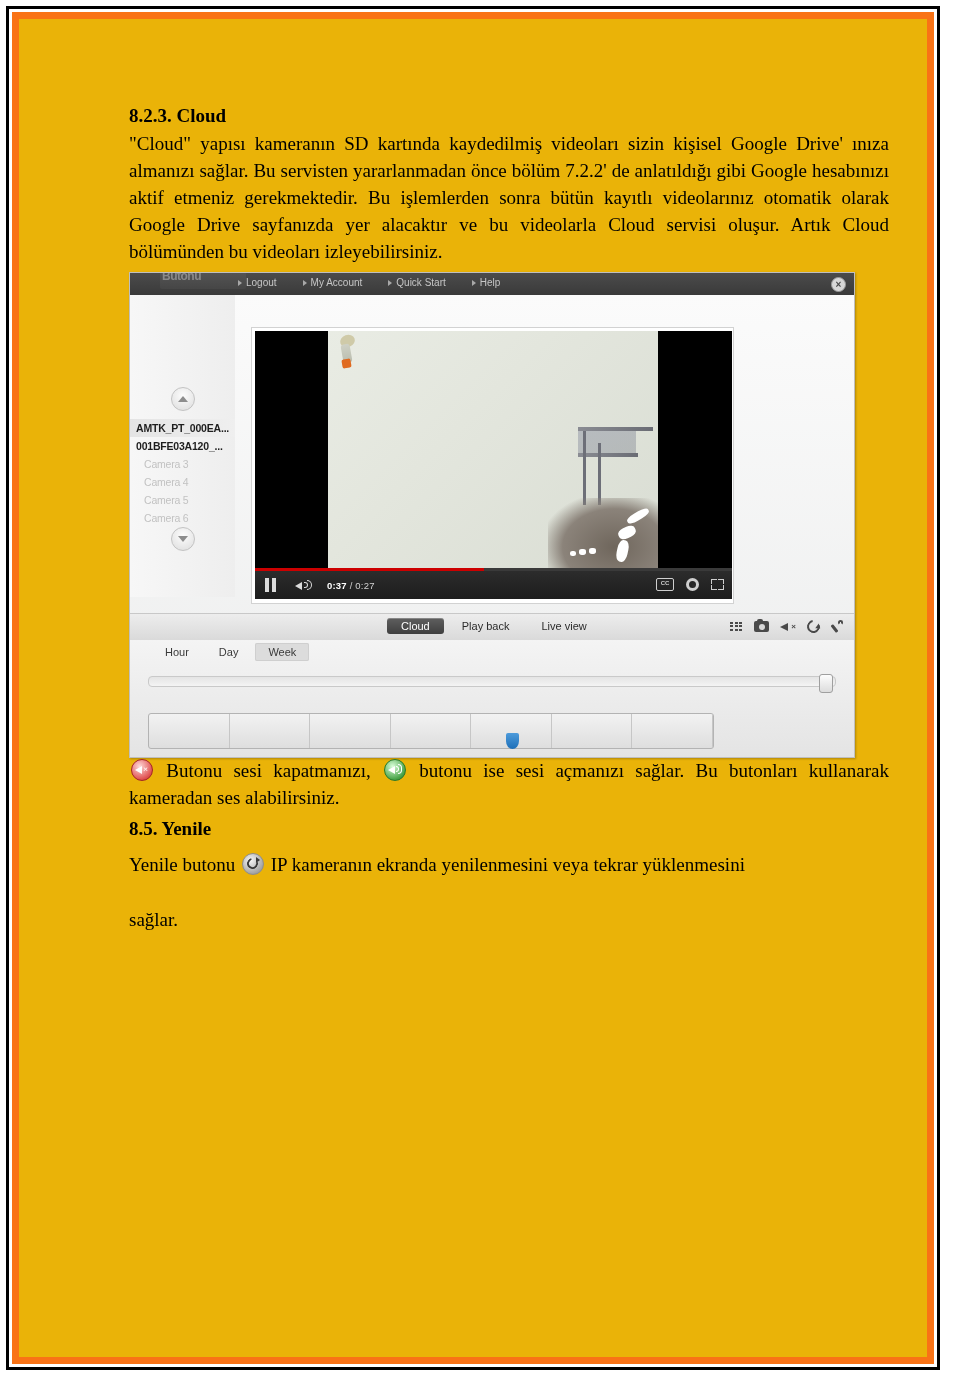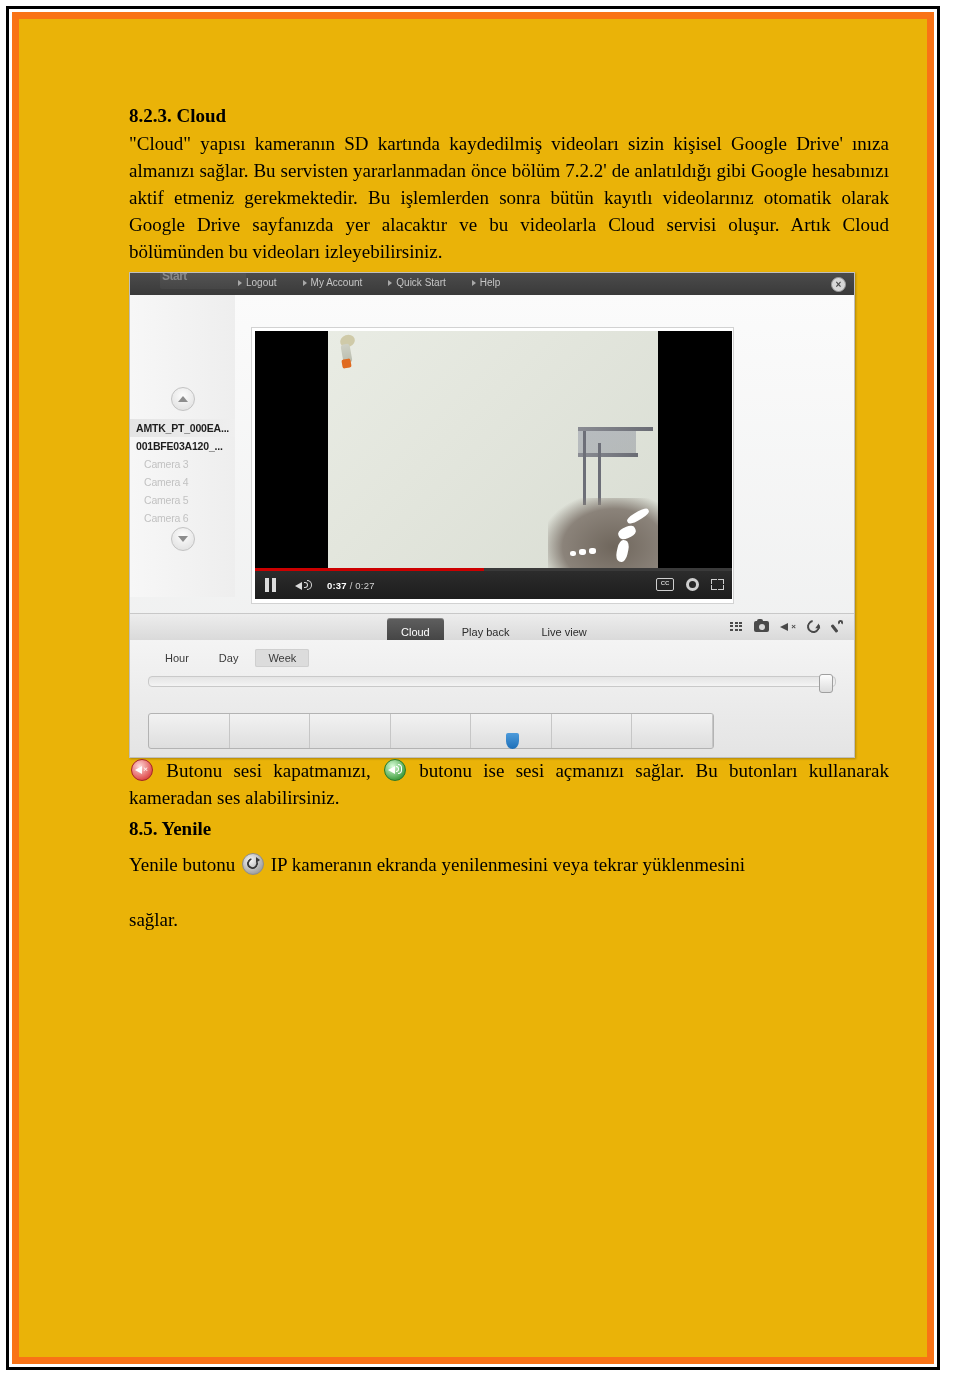--- a/index.html
+++ b/index.html
@@ -196,21 +196,21 @@
   .yt-fs i:nth-child(4){right:0;bottom:0;border-left:none;border-top:none;}
 
   
   .tabbar{
     position:absolute;left:0;top:318px;width:100%;height:27px;
     background:linear-gradient(180deg,#ededed,#d9d9d9);
     border-top:1px solid #c8c8c8;border-bottom:1px solid #9b9b9b;
   }
   .tabs{position:absolute;left:257px;top:4px;display:flex;gap:4px;align-items:center;}
   .tab{
-    font-size:11px;color:#2b2b2b;padding:8px 14px;border-radius:3px;
+    font-size:11px;color:#2b2b2b;padding:2px 14px;border-radius:3px;
   }
   .tab.active{
     background:linear-gradient(180deg,#5f5f5f,#3f3f3f);color:#fff;
     box-shadow:inset 0 1px 0 rgba(255,255,255,.25);
   }
   .tool-icons{position:absolute;right:10px;top:6px;display:flex;gap:11px;align-items:center;}
   .ti-grid{width:13px;height:10px;display:grid;grid-template-columns:repeat(3,3px);
     grid-template-rows:repeat(3,2px);gap:1.5px;}
   .ti-grid b{background:#4a4a4a;display:block;width:3px;height:2px;}
   .ti-cam{width:15px;height:11px;background:#4a4a4a;border-radius:2px;position:relative;}
@@ -228,21 +228,21 @@
   .ti-wrench::before{content:"";position:absolute;left:7px;top:0;width:5px;height:5px;
     border:2px solid #4a4a4a;border-radius:50%;border-bottom-color:transparent;box-sizing:border-box;}
   .ti-wrench::after{content:"";position:absolute;left:2px;top:4px;width:3px;height:9px;
     background:#4a4a4a;transform:rotate(-38deg);border-radius:1px;}
 
   
   .timeline{
     position:absolute;left:0;top:345px;width:100%;bottom:0;
     background:linear-gradient(180deg,#f4f4f4,#e4e4e4);
   }
-  .tl-tabs{position:absolute;left:22px;top:9px;display:flex;gap:4px;text-align:right;}
+  .tl-tabs{position:absolute;left:22px;top:3px;display:flex;gap:4px;text-align:right;}
   .tl-tab{font-size:11px;color:#3a3a3a;padding:3px 13px;border-radius:2px;}
   .tl-tab.active{background:#dcdcdc;box-shadow:inset 0 0 0 1px #cfcfcf;}
   .tl-slider{
     position:absolute;left:18px;top:36px;right:18px;height:9px;
     background:linear-gradient(180deg,#e4e4e4,#f4f4f4);
     border:1px solid #c9c9c9;border-radius:4px;
   }
   .tl-handle{
     position:absolute;right:2px;top:-3px;width:12px;height:17px;
     background:linear-gradient(180deg,#fdfdfd,#dcdcdc);
@@ -316,21 +316,21 @@
 
     <div class="content">
 
       <h3 class="sec">8.2.3. Cloud</h3>
       <p class="body">"Cloud" yapısı kameranın SD kartında kaydedilmiş videoları sizin kişisel Google Drive' ınıza almanızı sağlar. Bu servisten yararlanmadan önce bölüm 7.2.2' de anlatıldığı gibi Google hesabınızı aktif etmeniz gerekmektedir. Bu işlemlerden sonra bütün kayıtlı videolarınız otomatik olarak Google Drive sayfanızda yer alacaktır ve bu videolarla Cloud servisi oluşur. Artık Cloud bölümünden bu videoları izleyebilirsiniz.</p>
 
       <div class="shot">
 
         <div class="shot-top"></div>
         <div class="shot-logo"></div>
-        <div class="shot-logo-txt">Start</div>
+        <div class="shot-logo-txt">Butonu</div>
 
         <div class="shot-nav">
           <span>Logout</span>
           <span>My Account</span>
           <span>Quick Start</span>
           <span>Help</span>
         </div>
         <div class="shot-close">×</div>
 
         <div class="shot-body">

